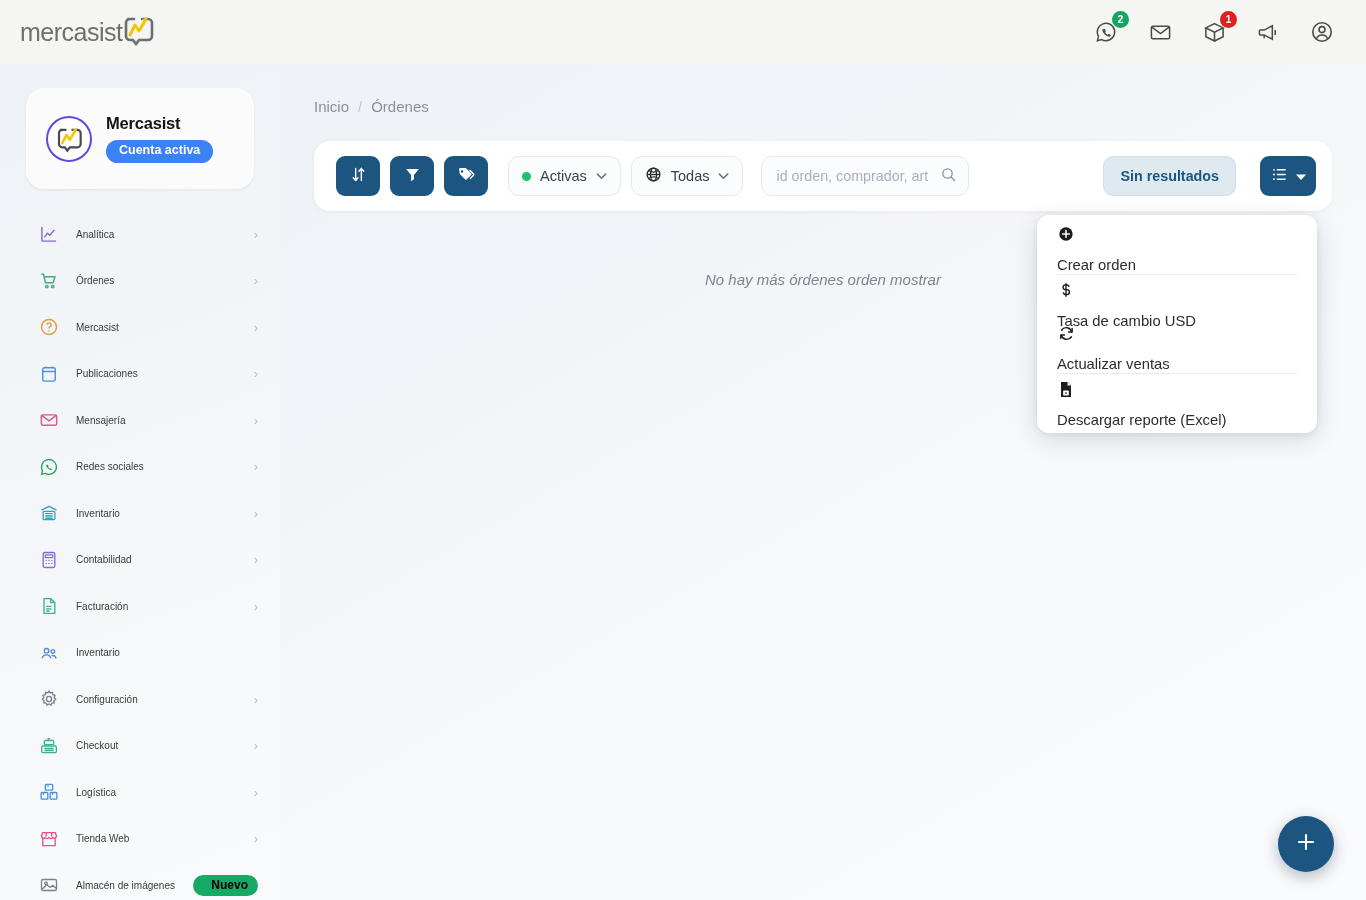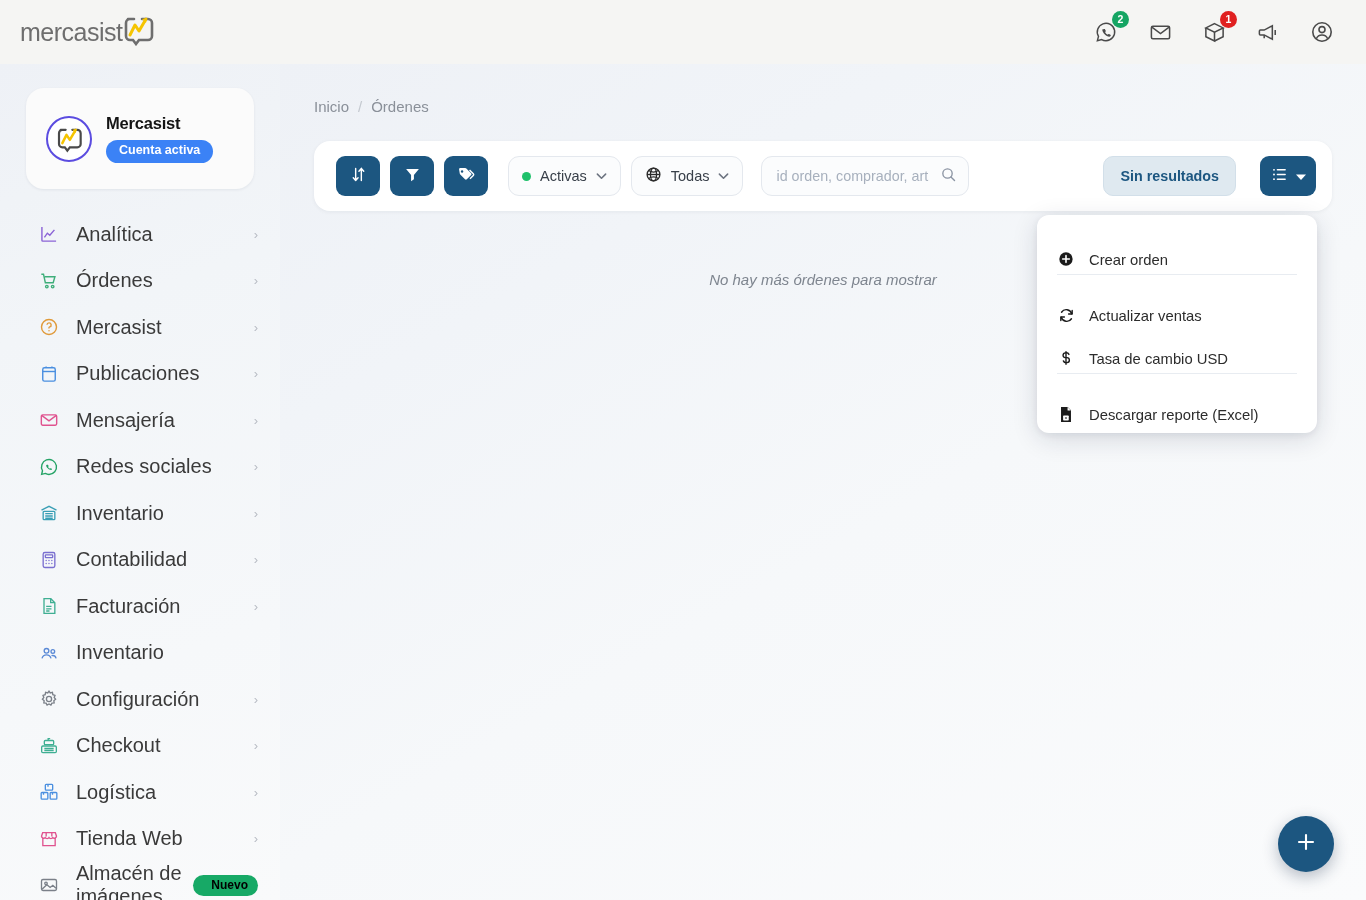--- a/index.html
+++ b/index.html
@@ -110,21 +110,21 @@
     cursor: pointer;
     position: relative;
   }
   .nav-ico {
     width: 22px; height: 22px;
     flex: 0 0 auto;
     display: flex; align-items: center; justify-content: center;
   }
   .nav-label {
     margin-left: 16px;
-    font-size: 20px;
+    font-size: 10px;
     color: #3a3a3a;
     white-space: nowrap;
     line-height: 1.15;
   }
   .nav-label.two-line { white-space: normal; max-width: 120px; }
   .nav-chev {
     margin-left: auto;
     color: #b8bcc4;
     font-size: 13px;
     flex: 0 0 auto;
@@ -264,24 +264,25 @@
     left: 1037px; top: 215px;
     width: 280px;
     background: #ffffff;
     border-radius: 12px;
     box-shadow: 0 6px 26px rgba(20,30,55,0.14), 0 2px 7px rgba(20,30,55,0.07);
     padding: 10px 0 10px 0;
     z-index: 60;
   }
   .dd-item {
     height: 43px;
-    display: flex; align-items: flex-end;
+    display: flex; align-items: flex-start;
     padding: 0 20px;
     cursor: pointer;
     gap: 14px;
+    flex-direction: column;
   }
   .dd-ico {
     width: 18px; height: 18px;
     display: flex; align-items: center; justify-content: center;
     color: #1b1b1b;
     flex: 0 0 auto;
   }
   .dd-label {
     font-size: 14.8px;
     color: #2c2c2c;
@@ -654,21 +655,21 @@
         </span>
         <span>
           <svg width="10" height="7" viewBox="0 0 10 7" fill="currentColor">
               <path d="M0 0.6 L5 6 L10 0.6 Z"></path>
             </svg>
         </span>
       </div>
     </div>
   </div>
 
-  <div class="empty-state">No hay más órdenes para mostrar</div>
+  <div class="empty-state">No hay más órdenes orden mostrar</div>
 
   <div class="fab">
     <span>
       <svg width="24" height="24" viewBox="0 0 24 24" fill="none" stroke="currentColor" stroke-width="2.1" stroke-linecap="round">
         <path d="M12 5 v14 M5 12 h14"></path>
       </svg>
     </span>
   </div>
 </div>
 
@@ -678,43 +679,43 @@
     <span class="dd-ico">
       <svg width="16" height="16" viewBox="0 0 24 24" fill="currentColor">
         <circle cx="12" cy="12" r="10"></circle>
         <path d="M12 7 v10 M7 12 h10" stroke="#fff" stroke-width="2.4" stroke-linecap="round" fill="none"></path>
       </svg>
     </span>
     <span class="dd-label">Crear orden</span>
   </div>
 
   <div class="dd-sep"></div>
+
+  <div class="dd-item">
+    <span class="dd-ico">
+      <svg width="16" height="16" viewBox="0 0 24 24" fill="none" stroke="currentColor" stroke-width="2.1" stroke-linecap="round">
+        <path d="M12 2.6 v18.8"></path>
+        <path d="M16.4 6.6 a4.2 4.2 0 0 0 -4.4 -2.3 h-.6 a3.6 3.6 0 0 0 -.4 7.2 h2.2 a3.7 3.7 0 0 1 .3 7.4 h-.8 a4.3 4.3 0 0 1 -4.6 -2.6"></path>
+      </svg>
+    </span>
+    <span class="dd-label">Tasa de cambio USD</span>
+  </div>
 
   <div class="dd-item">
     <span class="dd-ico">
       <svg width="17" height="17" viewBox="0 0 24 24" fill="none" stroke="currentColor" stroke-width="2" stroke-linecap="round" stroke-linejoin="round">
         <path d="M20 4.8 v5 h-5"></path>
         <path d="M19.4 9.6 A8 8 0 0 0 5 7.4"></path>
         <path d="M4 19.2 v-5 h5"></path>
         <path d="M4.6 14.4 A8 8 0 0 0 19 16.6"></path>
       </svg>
     </span>
     <span class="dd-label">Actualizar ventas</span>
   </div>
 
-  <div class="dd-item">
-    <span class="dd-ico">
-      <svg width="16" height="16" viewBox="0 0 24 24" fill="none" stroke="currentColor" stroke-width="2.1" stroke-linecap="round">
-        <path d="M12 2.6 v18.8"></path>
-        <path d="M16.4 6.6 a4.2 4.2 0 0 0 -4.4 -2.3 h-.6 a3.6 3.6 0 0 0 -.4 7.2 h2.2 a3.7 3.7 0 0 1 .3 7.4 h-.8 a4.3 4.3 0 0 1 -4.6 -2.6"></path>
-      </svg>
-    </span>
-    <span class="dd-label">Tasa de cambio USD</span>
-  </div>
-
   <div class="dd-sep"></div>
 
   <div class="dd-item">
     <span class="dd-ico">
       <svg width="16" height="17" viewBox="0 0 24 26" fill="currentColor">
         <path d="M4.4 1.4 h10.2 L19.6 6.6 V24.6 H4.4 Z"></path>
         <path d="M14.4 1.5 V6.7 h5" fill="#fff"></path>
         <rect x="7.6" y="14.6" width="8.6" height="7.4" rx="1" fill="#fff"></rect>
         <text x="11.9" y="20.6" font-size="6.4" font-family="Liberation Sans, sans-serif" font-weight="700" fill="#1b1b1b" text-anchor="middle">x</text>
       </svg>

